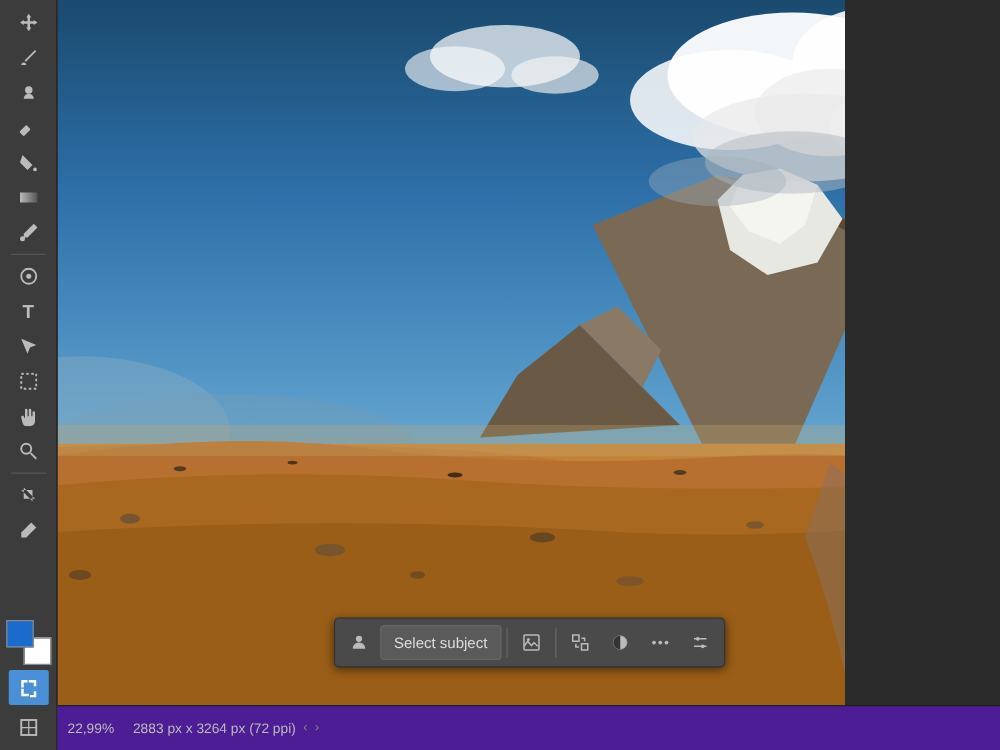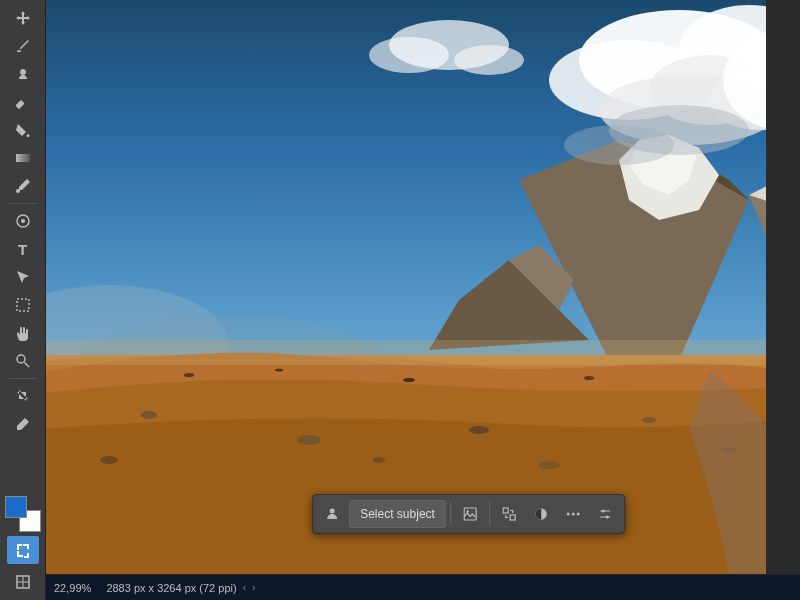--- a/index.html
+++ b/index.html
@@ -76,34 +76,34 @@
       border: 1px solid #888;
       left: 0;
       top: 0;
     }
 
     
     #canvas-area {
       position: absolute;
       left: 46px;
       top: 0;
-      width: 720px;
+      width: 630px;
       height: 574px;
       overflow: hidden;
       background: #646464;
     }
 
     
     #statusbar {
       position: absolute;
       left: 46px;
       bottom: 0;
       width: 754px;
-      height: 26px;
-      background: #0f172a;
+      height: 36px;
+      background: #4c1d95;
       border-top: 1px solid #222;
       display: flex;
       align-items: center;
       padding: 0 8px;
       gap: 6px;
       font-size: 11px;
       color: #bbb;
       z-index: 10;
     }
 

